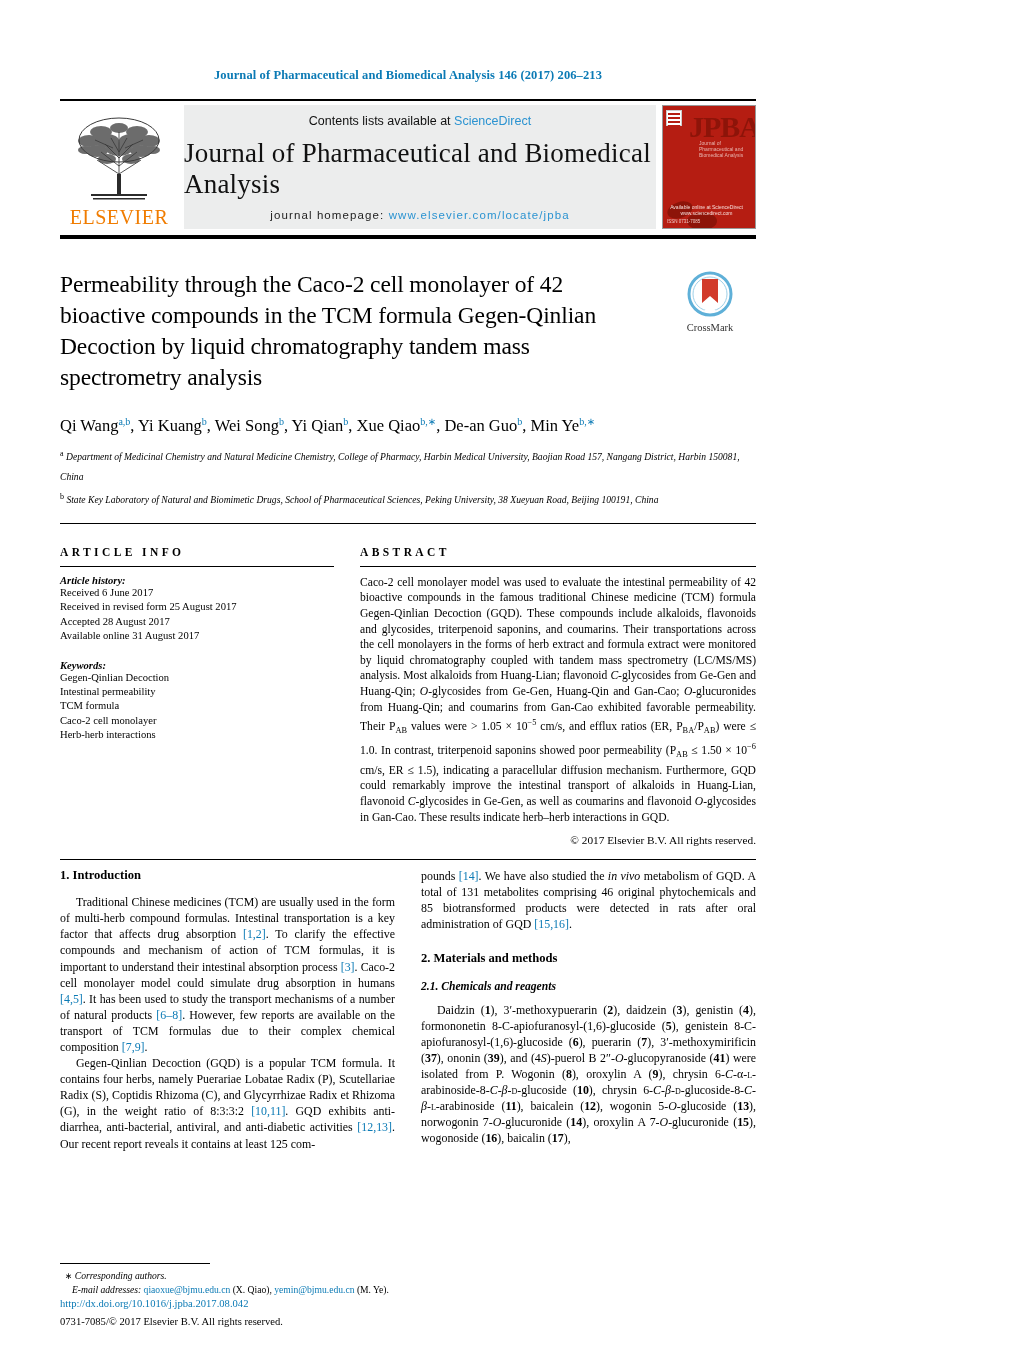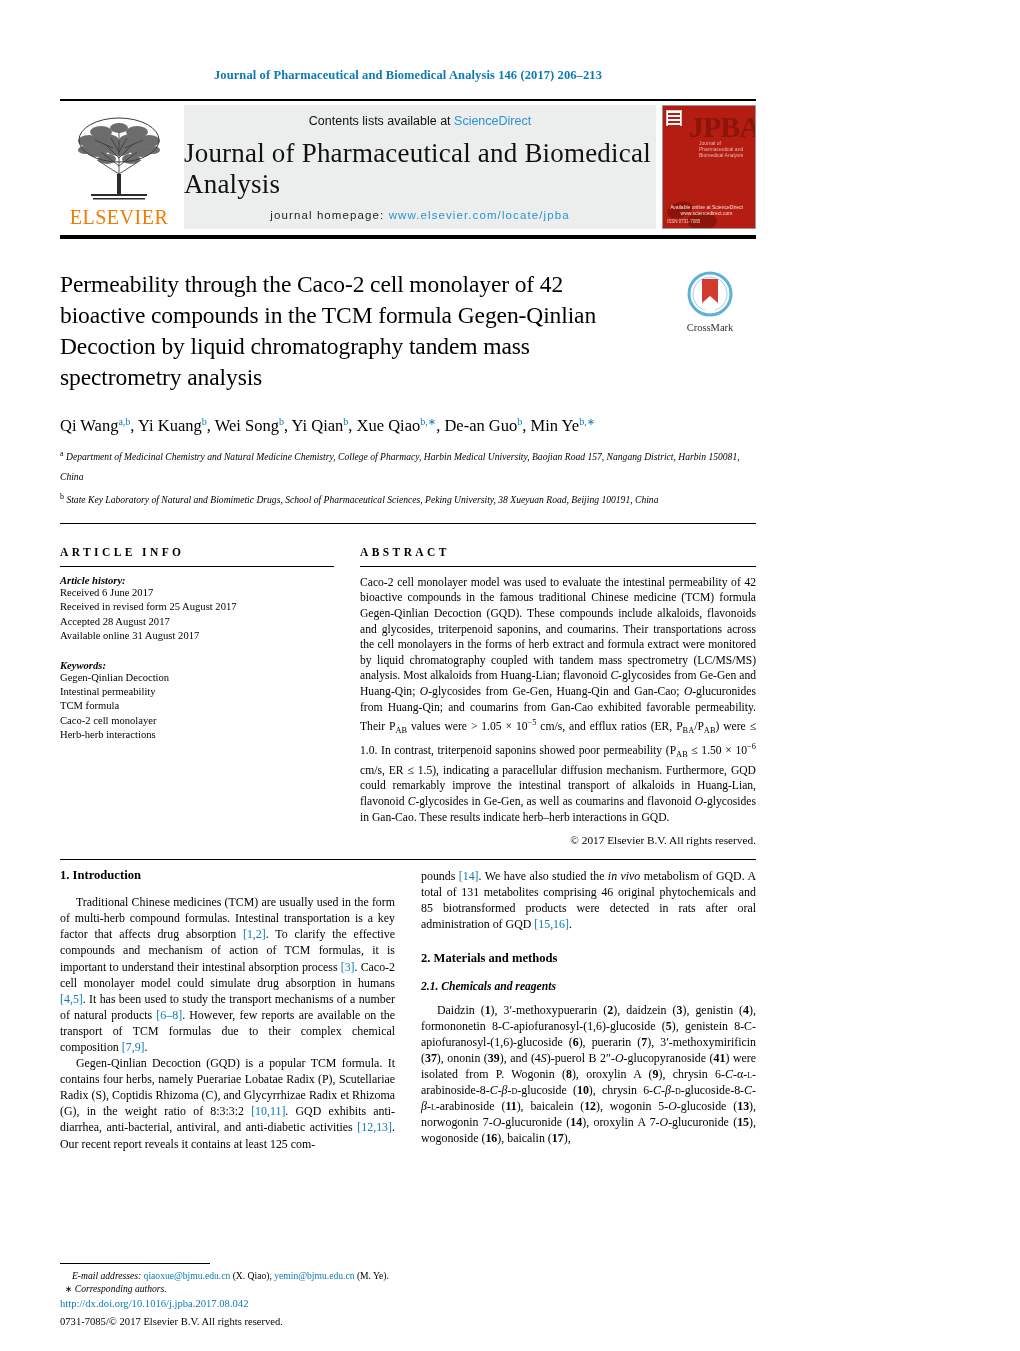--- a/index.html
+++ b/index.html
@@ -454,22 +454,22 @@
       <h2 class="sec-num" style="margin-top:18px">2.  Materials and methods</h2>
 
       <h3 class="subsec">2.1.  Chemicals and reagents</h3>
 
       <p class="body-p">Daidzin (<b class="cmp">1</b>), 3′-methoxypuerarin (<b class="cmp">2</b>), daidzein (<b class="cmp">3</b>), genistin (<b class="cmp">4</b>), formononetin 8-C-apiofuranosyl-(1,6)-glucoside (<b class="cmp">5</b>), genistein 8-C-apiofuranosyl-(1,6)-glucoside (<b class="cmp">6</b>), puerarin (<b class="cmp">7</b>), 3′-methoxymirificin (<b class="cmp">37</b>), ononin (<b class="cmp">39</b>), and (4<i>S</i>)-puerol B 2″-<i>O</i>-glucopyranoside (<b class="cmp">41</b>) were isolated from P. Wogonin (<b class="cmp">8</b>), oroxylin A (<b class="cmp">9</b>), chrysin 6-<i>C</i>-α-<span class="sc">l</span>-arabinoside-8-<i>C</i>-<i>β</i>-<span class="sc">d</span>-glucoside (<b class="cmp">10</b>), chrysin 6-<i>C</i>-<i>β</i>-<span class="sc">d</span>-glucoside-8-<i>C</i>-<i>β</i>-<span class="sc">l</span>-arabinoside (<b class="cmp">11</b>), baicalein (<b class="cmp">12</b>), wogonin 5-<i>O</i>-glucoside (<b class="cmp">13</b>), norwogonin 7-<i>O</i>-glucuronide (<b class="cmp">14</b>), oroxylin A 7-<i>O</i>-glucuronide (<b class="cmp">15</b>), wogonoside (<b class="cmp">16</b>), baicalin (<b class="cmp">17</b>),</p>
     </div>
   </div>
 
   <div class="foot">
     <div class="foot-rule"></div>
+    <div class="foot-line">&nbsp;&nbsp;<span style="font-size:9px">∗</span> <span class="it">Corresponding authors.</span></div>
     <div class="foot-line" style="padding-left:12px"><span class="it">E-mail addresses:</span> <span class="mail">qiaoxue@bjmu.edu.cn</span> <span>(X. Qiao),</span> <span class="mail">yemin@bjmu.edu.cn</span> <span>(M. Ye).</span></div>
-    <div class="foot-line">&nbsp;&nbsp;<span style="font-size:9px">∗</span> <span class="it">Corresponding authors.</span></div>
   </div>
 
   <div class="doi-block">
     <span class="doi-link">http://dx.doi.org/10.1016/j.jpba.2017.08.042</span>
     <span class="issn-line">0731-7085/© 2017 Elsevier B.V. All rights reserved.</span>
   </div>
 
 </div>
 
 </body></html>

